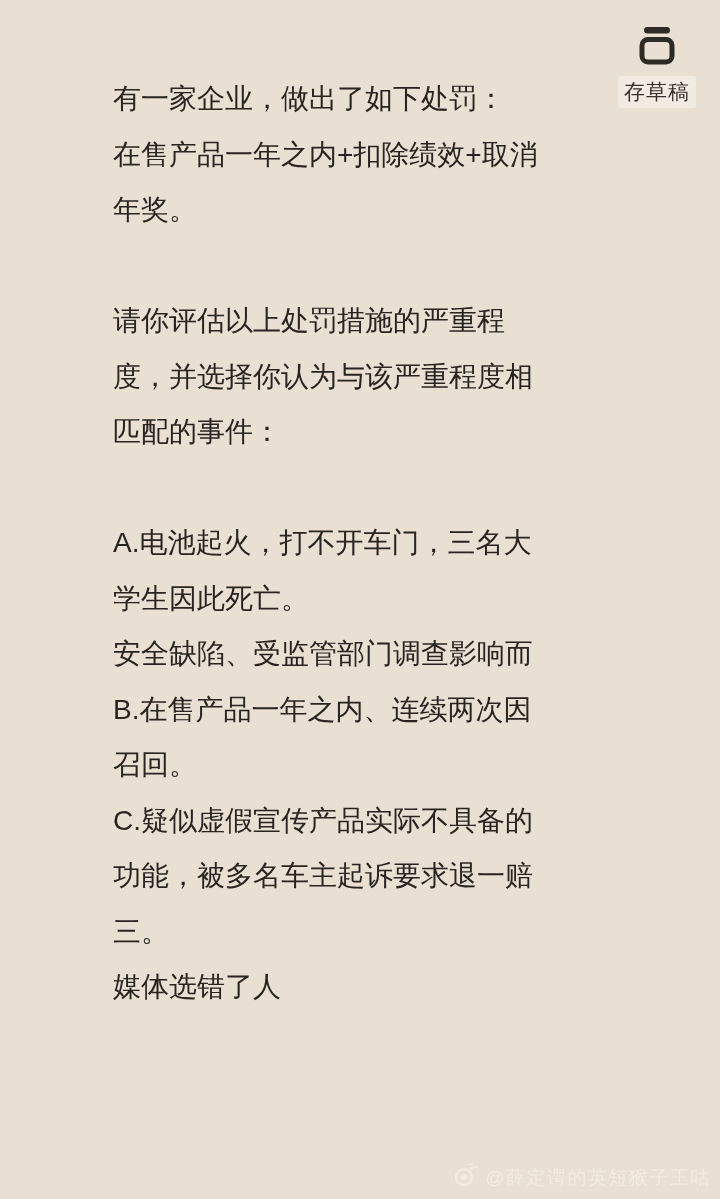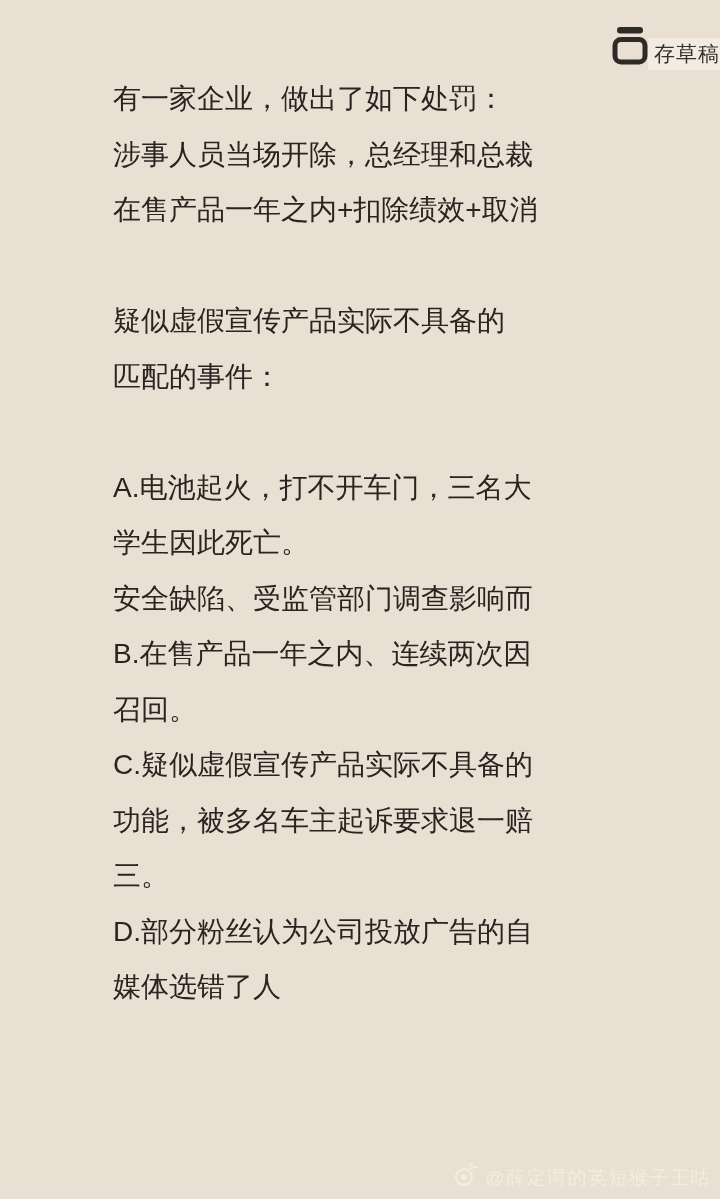--- a/index.html
+++ b/index.html
@@ -19,21 +19,21 @@
   .text-block{
     position:absolute;left:113px;top:71px;width:560px;
     color:var(--ink);
     font-size:28px;line-height:55.5px;
     font-weight:400;
   }
   .para + .para{margin-top:55.5px;}
   .line{white-space:nowrap;height:55.5px;}
   .draft{
     position:absolute;top:27px;right:18px;width:90px;
-    display:flex;flex-direction:row;
+    display:flex;flex-direction:column;align-items:center;
     cursor:pointer;border:none;background:transparent;padding:0;
   }
   .draft-icon{color:var(--icon);height:38px;display:block;}
   .draft-label{
     margin-top:11px;
     font-size:21px;color:#35312c;
     background:rgba(255,253,248,0.42);
     padding:2px 6px;border-radius:3px;
     letter-spacing:1px;white-space:nowrap;
   }
@@ -54,44 +54,44 @@
       <rect x="5" y="0" width="26" height="6.5" rx="3.2" fill="currentColor"></rect>
       <rect x="3" y="12.5" width="30" height="22.5" rx="6" fill="none" stroke="currentColor" stroke-width="5"></rect>
     </svg>
   </span>
   <span class="draft-label">存草稿</span>
 </button>
 
 <div class="text-block">
   <div class="para">
     <div class="line">有一家企业，做出了如下处罚：</div>
-    <div class="line">涉事人员当场开除，总经理和总裁</div>
     <div class="line">在售产品一年之内+扣除绩效+取消</div>
+    <div class="line">年奖。</div>
   </div>
   <div class="para">
-    <div class="line">疑似虚假宣传产品实际不具备的</div>
+    <div class="line">请你评估以上处罚措施的严重程</div>
+    <div class="line">度，并选择你认为与该严重程度相</div>
     <div class="line">匹配的事件：</div>
   </div>
   <div class="para">
     <div>
       <div class="line">A.电池起火，打不开车门，三名大</div>
       <div class="line">学生因此死亡。</div>
     </div>
     <div>
       <div class="line">安全缺陷、受监管部门调查影响而</div>
       <div class="line">B.在售产品一年之内、连续两次因</div>
       <div class="line">召回。</div>
     </div>
     <div>
       <div class="line">C.疑似虚假宣传产品实际不具备的</div>
       <div class="line">功能，被多名车主起诉要求退一赔</div>
       <div class="line">三。</div>
     </div>
     <div>
-      <div class="line">D.部分粉丝认为公司投放广告的自</div>
       <div class="line">媒体选错了人</div>
     </div>
   </div>
 </div>
 
 <div class="watermark">
   <span class="watermark-icon">
     <svg width="25" height="25" viewBox="0 0 24 24" xmlns="http://www.w3.org/2000/svg">
       <circle cx="10.5" cy="13.5" r="7.6" fill="none" stroke="currentColor" stroke-width="2.2"></circle>
       <circle cx="10.5" cy="13.5" r="3" fill="currentColor"></circle>

